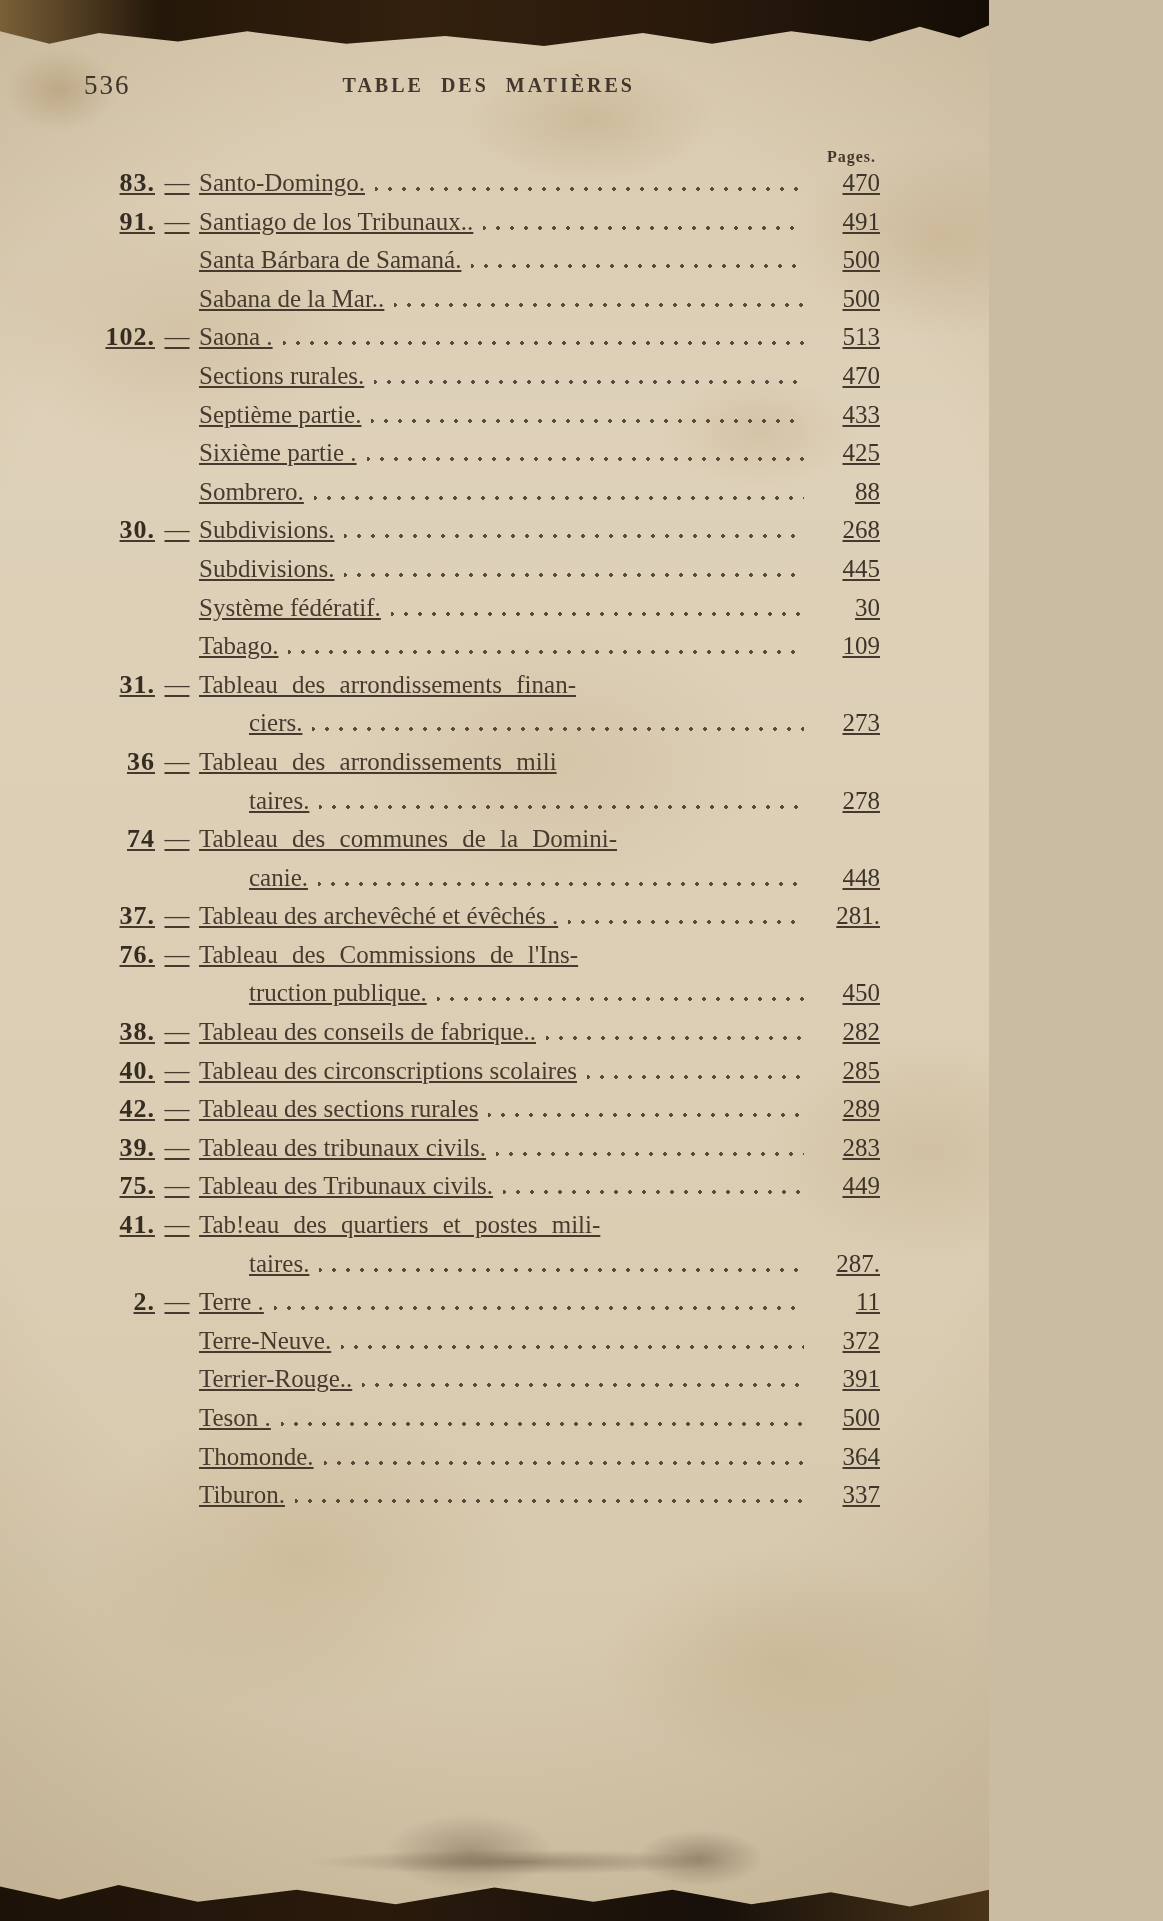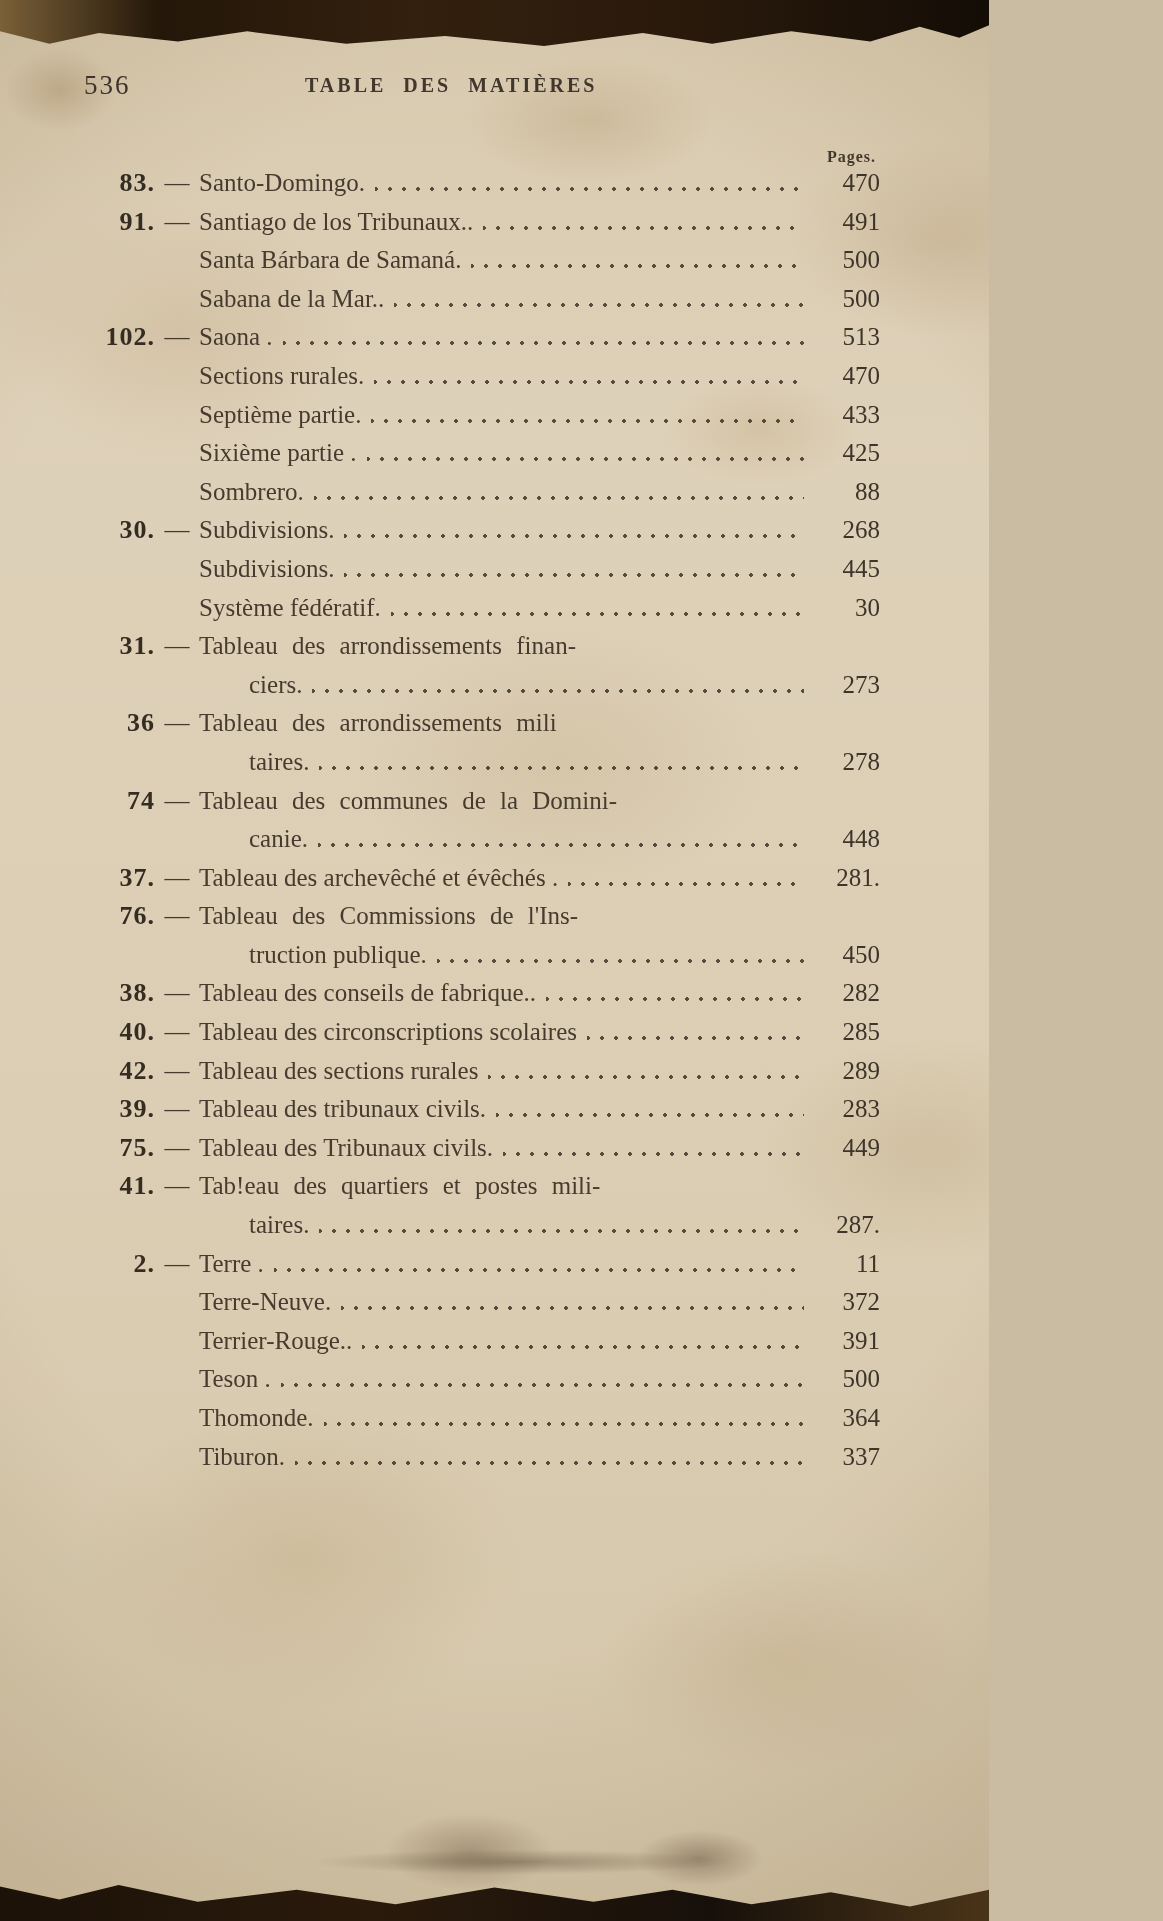--- a/index.html
+++ b/index.html
@@ -42,31 +42,31 @@
     clip-path: polygon(0 28%,6% 55%,12% 25%,20% 60%,30% 35%,40% 65%,50% 30%,60% 60%,68% 35%,76% 65%,84% 40%,92% 70%,100% 35%,100% 100%,0 100%);
   }
 
   .content { position:absolute; inset:0; z-index:3; color:#453a2d; }
 
   .folio {
     position:absolute; left:84px; top:70px;
     font-size:27px; letter-spacing:2px; color:#3e342a;
   }
   .running-head {
-    position:absolute; left:305px; top:74px; width:330px; text-align:left;
+    position:absolute; left:305px; top:74px; width:330px; text-align:right;
     font-size:20px; font-weight:bold; letter-spacing:3px; word-spacing:9px; color:#41372c;
   }
   .pages-label {
     position:absolute; top:148px; left:0; width:876px; text-align:right;
     font-size:16px; font-weight:bold; letter-spacing:1px; color:#43382b;
   }
 
   .toc { position:absolute; top:164px; left:80px; width:800px; }
 
-  .row { display:flex; align-items:flex-start; line-height:38.6px; font-size:25px; }
+  .row { display:flex; align-items:flex-start; line-height:38.6px; font-size:25px;text-decoration:underline; }
   .num  { flex:0 0 75px; text-align:right; font-weight:bold; font-size:26px; color:#352c22; letter-spacing:1px; }
   .dash { flex:0 0 44px; text-align:center; color:#453a2d; }
   .title { white-space:nowrap; color:#46)3b2e; color:#463b2e; }
   .title.cont { padding-left:50px; }
   .title.spread { word-spacing:8px; }
   .leader {
     flex:1 1 auto; align-self:stretch; min-width:0; margin:0 4px 0 10px;
     background-image: radial-gradient(circle, rgba(62,52,40,.85) 1.7px, transparent 2.1px);
     background-size:14px 10px; background-repeat:repeat-x; background-position:8px 20px;
   }
@@ -164,20 +164,27 @@
     <span class="pagenum">445</span>
   </div>
         <div class="row">
     <span class="num"></span>
     <span class="dash"></span>
     <span class="title">Système fédératif.</span>
     <span class="leader"></span>
     <span class="pagenum">30</span>
   </div>
         <div class="row">
+    <span class="num"></span>
+    <span class="dash"></span>
+    <span class="title">Tabago.</span>
+    <span class="leader"></span>
+    <span class="pagenum">109</span>
+  </div>
+        <div class="row">
     <span class="num">31.</span>
     <span class="dash">—</span>
     <span class="title spread">Tableau des arrondissements finan-</span>
     <span class="leader hidden"></span>
     <span class="pagenum"></span>
   </div>
         <div class="row">
     <span class="num"></span>
     <span class="dash"></span>
     <span class="title cont">ciers.</span>

